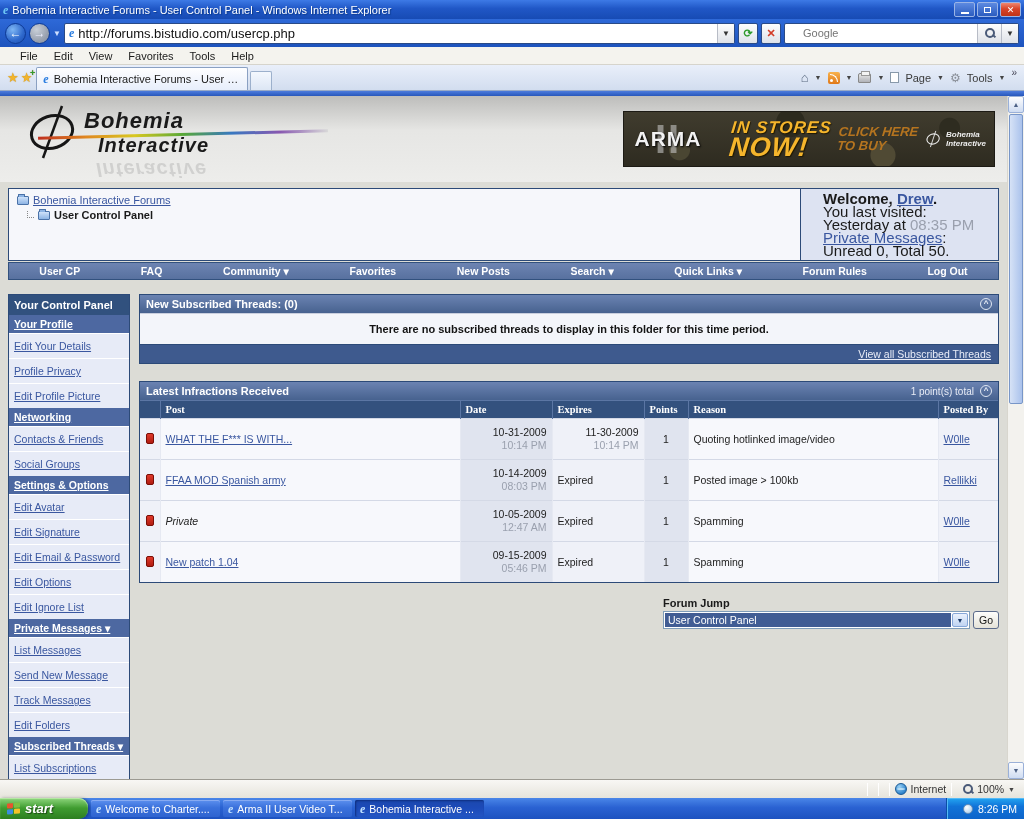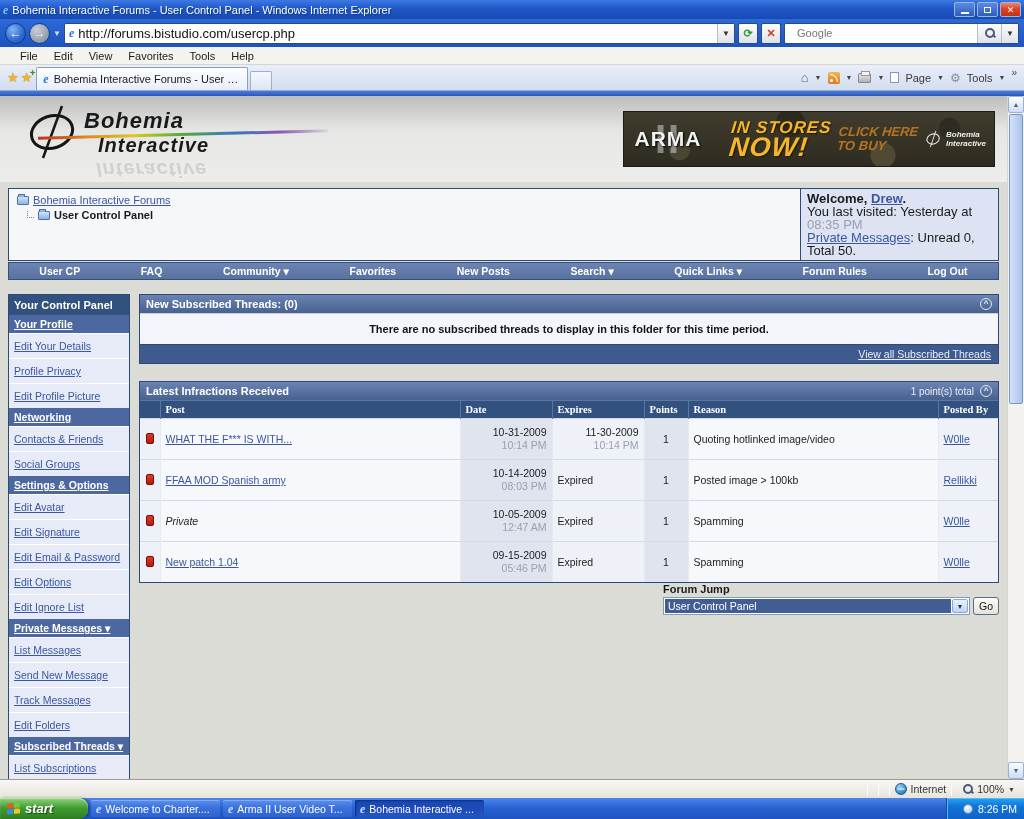--- a/index.html
+++ b/index.html
@@ -21,21 +21,21 @@
   .navcircle { width:21px; height:21px; border-radius:50%; border:1px solid #0e3a94; display:flex; align-items:center; justify-content:center; color:#fff; font-size:12px; background:radial-gradient(circle at 35% 30%,#7db6f4,#2e68cc 60%,#1a4cae); }
   .navcircle.disabled { background:radial-gradient(circle at 35% 30%,#c9cfd8,#9aa2b0 60%,#848c9c); color:#eef; }
   .navdrop { color:#cfe0ff; font-size:8px; }
   .addrfield { flex:1; height:21px; background:#fff; border:1px solid #2a4a86; border-radius:2px; display:flex; align-items:center; padding:0 0 0 4px; gap:4px; overflow:hidden; }
   .addrfield .url { flex:1; color:#111; font-size:13px; }
   .fieldbtn { width:17px; height:19px; display:flex; align-items:center; justify-content:center; font-size:8px; color:#333; background:linear-gradient(#fdfdfd,#dfe2e8); border-left:1px solid #b8bcc6; }
   .smallbtn { width:20px; height:21px; border:1px solid #2a4a86; border-radius:2px; background:linear-gradient(#fdfdfd,#dde2ea); display:flex; align-items:center; justify-content:center; font-size:11px; }
   .smallbtn.refresh { color:#2c9a2c; font-weight:bold; }
   .smallbtn.stop { color:#d23c28; font-weight:bold; }
   .searchwrap { width:235px; height:21px; background:#fff; border:1px solid #2a4a86; border-radius:2px; display:flex; align-items:center; }
-  .searchwrap input { flex:1; border:0; outline:0; padding:0 12px; font:11px "Liberation Sans",sans-serif; color:#333; background:transparent; }
+  .searchwrap input { flex:1; border:0; outline:0; padding:0 18px; font:11px "Liberation Sans",sans-serif; color:#333; background:transparent; }
   .mag { position:relative; width:10px; height:10px; }
   .mag::before { content:""; position:absolute; left:0; top:0; width:6px; height:6px; border:2px solid #4a5a78; border-radius:50%; }
   .mag::after { content:""; position:absolute; left:7px; top:7px; width:4px; height:2px; background:#4a5a78; transform:rotate(45deg); }
 
   .menubar { height:18px; background:#f4f3ee; border-bottom:1px solid #d6d4cc; display:flex; align-items:center; padding-left:12px; color:#1a1a1a; }
   .menubar span { padding:0 8px; }
 
   .tabrow { height:26px; background:linear-gradient(#e9effa,#d2ddef); display:flex; align-items:flex-end; padding:0 3px; border-bottom:1px solid #98aac8; }
   .favbtns { display:flex; align-items:center; height:100%; gap:2px; padding:0 4px; }
   .star { color:#f2b42c; font-size:13px; text-shadow:0 0 1px #a87810; }
@@ -85,21 +85,21 @@
   .crumbs { flex:1; padding:4px 8px 3px; }
   .crumb-row { display:flex; align-items:center; gap:4px; line-height:15px; }
   .crumb-row.l2 { margin-left:10px; }
   .corner { width:7px; height:7px; border-left:1px dotted #888; border-bottom:1px dotted #888; margin-bottom:3px; }
   .minifolder { width:12px; height:9px; background:linear-gradient(#ffe9a8,#e8b84e); border:1px solid #a07820; border-radius:1px; position:relative; }
   .minifolder::before { content:""; position:absolute; left:0; top:-3px; width:5px; height:2px; background:#e8b84e; border:1px solid #a07820; border-bottom:none; border-radius:1px 1px 0 0; }
   .minifolder.blue { background:linear-gradient(#cfe2fa,#8db4e4); border-color:#4a72a8; }
   .minifolder.blue::before { background:#8db4e4; border-color:#4a72a8; }
   a, .linklike { color:#3a57a0; text-decoration:underline; cursor:pointer; }
   .crumb-current { font-weight:bold; color:#1a1a1a; }
-  .welcomebox { width:198px; flex:none; border-left:1px solid #2c4a78; background:#dde3f2; padding:3px 6px; font-size:13px; line-height:13px; color:#1a1a1a; }
+  .welcomebox { width:198px; flex:none; border-left:1px solid #2c4a78; background:#dde3f2; padding:3px 22px; font-size:15px; line-height:13px; color:#1a1a1a; }
   .muted { color:#9aa0ae; }
 
   .navbar { margin:1px 8px 0; height:18px; flex:none; background:linear-gradient(#6d84b2,#58719f); border:1px solid #32517e; display:flex; align-items:center; justify-content:space-around; color:#fff; font-weight:bold; font-size:10.5px; }
   .navbar span { cursor:pointer; white-space:nowrap; }
 
   .main-row { display:flex; margin:14px 8px 0; gap:9px; align-items:flex-start; flex:none; }
 
   .sidebar { width:122px; flex:none; border:1px solid #2c4a78; background:#e7ebf7; }
   .sb-title { background:#31517e; color:#fff; font-weight:bold; font-size:11px; padding:4px 5px; }
   .sb-section { background:#4d68a1; color:#fff; font-weight:bold; font-size:10.5px; padding:3px 5px; text-decoration:underline; cursor:pointer; }
@@ -123,21 +123,21 @@
   td.c-post { background:#f7f8fc; width:300px; }
   td.c-date { background:#e0e4ef; width:92px; text-align:right; line-height:13px; }
   td.c-exp { background:#eff1f8; width:92px; line-height:13px; }
   td.c-pts { background:#e0e4ef; width:44px; text-align:center; }
   td.c-reason { background:#f7f8fc; }
   td.c-by { background:#eff1f8; width:60px; }
   .timecell { color:#9aa0ae; }
   .redcard { display:inline-block; width:8px; height:11px; background:linear-gradient(#e0392a,#b01c10); border:1px solid #7a0e06; border-radius:2px; }
   .italic { font-style:italic; }
 
-  .forumjump { align-self:flex-end; width:336px; }
+  .forumjump { align-self:flex-end; margin-top:14px; width:336px; }
   .fj-label { font-weight:bold; color:#1a1a1a; margin-bottom:2px; }
   .fj-row { display:flex; gap:3px; align-items:center; }
   .fj-select { flex:1; height:18px; border:1px solid #7f9db9; background:#fff; padding:1px; display:flex; cursor:pointer; }
   .fj-selected { flex:1; background:#415d94; color:#fff; font-size:10.5px; line-height:14px; padding:0 3px; white-space:nowrap; overflow:hidden; }
   .fj-arrow { width:16px; margin-left:1px; background:linear-gradient(#e9f1fc,#c0d4f2); border:1px solid #86a7d8; border-radius:2px; font-size:7px; color:#1a3a6a; display:flex; align-items:center; justify-content:center; }
   .fj-go { height:18px; padding:0 5px; background:linear-gradient(#fdfdfb,#e4e2d8); border:1px solid #5a6a8a; border-radius:3px; font-size:10.5px; color:#111; cursor:pointer; }
 
   
   .scroll { width:17px; flex:none; background:#f3f2ee; display:flex; flex-direction:column; border-left:1px solid #d8d6ce; }
   .sc-btn { height:17px; flex:none; background:linear-gradient(#fdfdfd,#cfdcf2); border:1px solid #9ab0d8; border-radius:2px; color:#4d6185; font-size:7px; display:flex; align-items:center; justify-content:center; }

